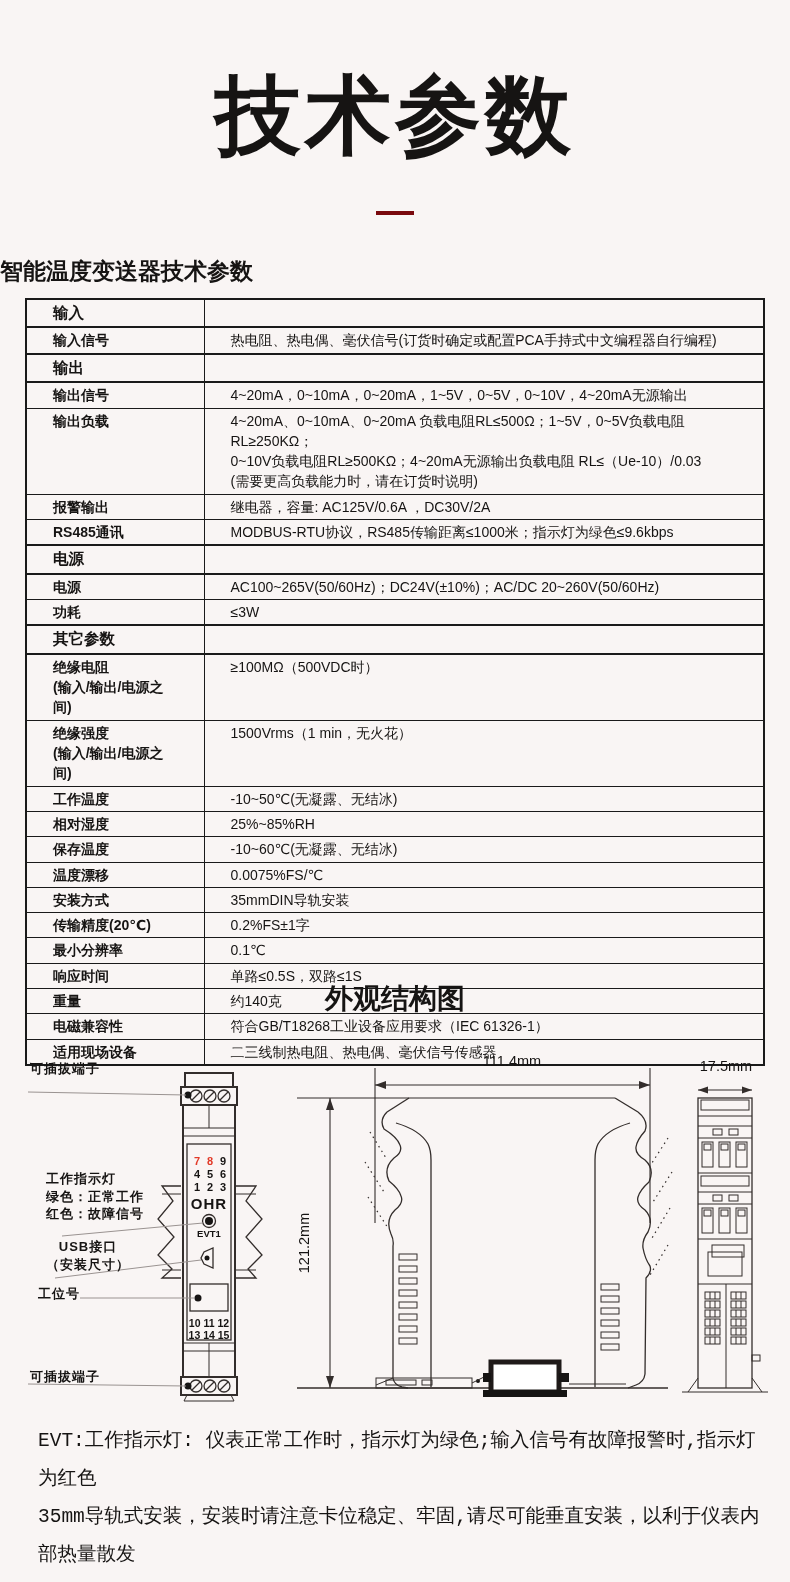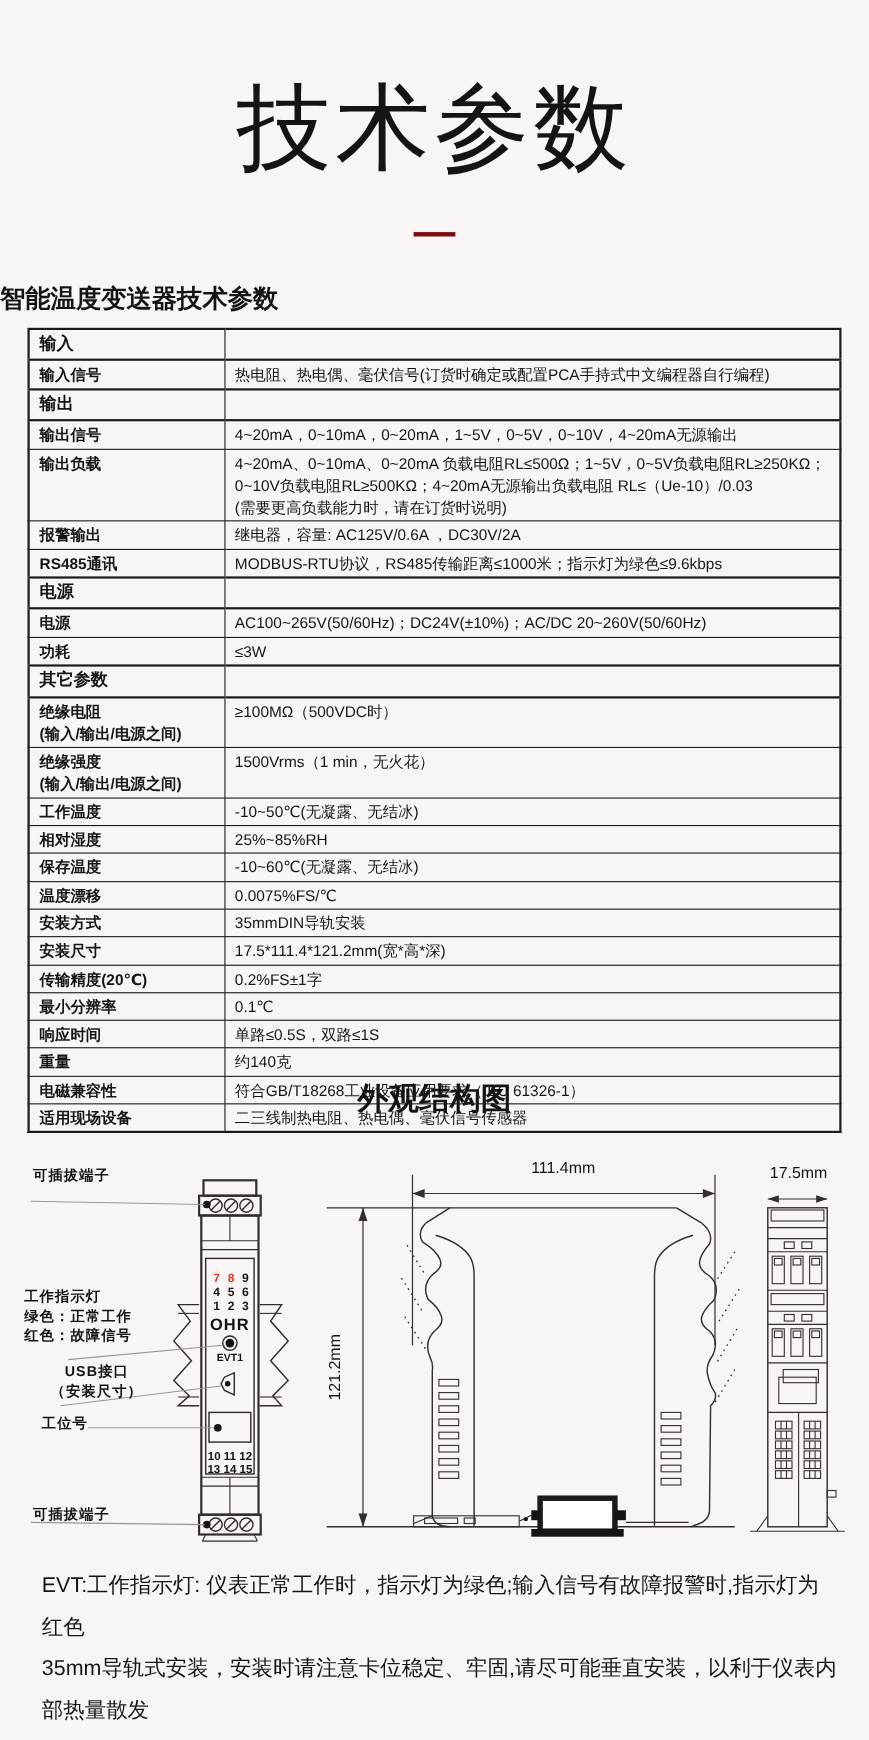--- a/index.html
+++ b/index.html
@@ -4,49 +4,49 @@
 <style>
   html,body{margin:0;padding:0;}
   body{
     width:790px;height:1582px;position:relative;overflow:hidden;
     background:#f9f5f4;
     font-family:"Liberation Sans","DejaVu Sans",sans-serif;
     color:#161413;
   }
   .page-title{
     position:absolute;top:58px;left:0;width:790px;text-align:center;
-    font-size:86px;font-weight:400;letter-spacing:4px;color:#161413;
+    font-size:86px;font-weight:700;letter-spacing:4px;color:#161413;
   }
   .red-dash{position:absolute;top:211px;left:376px;width:38px;height:4px;background:#7a090d;}
   .subtitle{
     position:absolute;top:256px;left:0;width:790px;text-align:left;
     font-size:23px;font-weight:700;color:#161413;
   }
   table.spec{
     position:absolute;top:298px;left:25px;width:740px;
     border-collapse:collapse;border:2px solid #1a1a1a;table-layout:fixed;
   }
   table.spec td{
-    border:1px solid #1a1a1a;padding:2px 9px;font-size:14px;line-height:1.45;
+    border:1px solid #1a1a1a;padding:2px 26px;font-size:14px;line-height:1.45;
     vertical-align:top;white-space:pre-line;color:#161413;
   }
   table.spec td.lbl{width:160px;font-weight:700;}
   table.spec tr.section td{font-weight:700;font-size:15.5px;border-top-width:2px;border-bottom-width:2px;}
   .section-title{
     position:absolute;top:980px;left:0;width:790px;text-align:center;
     font-size:28px;font-weight:700;color:#161413;
   }
   .diagram{position:absolute;top:1040px;left:0;width:790px;height:372px;}
   .diagram svg{position:absolute;top:0;left:0;}
   .dlabel{
     position:absolute;font-size:13px;font-weight:700;line-height:1.35;
     white-space:pre-line;color:#161413;letter-spacing:1px;
   }
   .notes{position:absolute;top:1422px;left:38px;width:724px;}
-  .notes p{margin:0;font-size:19.5px;line-height:1.95;color:#161413;}
+  .notes p{margin:0;font-size:19.5px;line-height:1.95;color:#161413;font-family:Liberation Mono, monospace;}
   
   .ln{stroke:#332d2b;stroke-width:1.3;fill:none;}
   .ln2{stroke:#332d2b;stroke-width:2;fill:none;}
   .thin{stroke:#332d2b;stroke-width:1;fill:none;}
   .leader{stroke:#9a9391;stroke-width:1;fill:none;}
   .dot{fill:#161413;}
   .dim{stroke:#332d2b;stroke-width:1.1;fill:none;}
   .arrow{fill:#332d2b;}
   .dimtext{font-family:"Liberation Sans",sans-serif;font-size:14.5px;fill:#161413;}
   .numtext{font-family:"Liberation Sans",sans-serif;font-size:11px;font-weight:700;fill:#161413;}
@@ -137,24 +137,20 @@
         <td class="lbl">保存温度</td>
         <td class="val">-10~60℃(无凝露、无结冰)</td>
       </tr>
       <tr>
         <td class="lbl">温度漂移</td>
         <td class="val">0.0075%FS/℃</td>
       </tr>
       <tr>
         <td class="lbl">安装方式</td>
         <td class="val">35mmDIN导轨安装</td>
-      </tr>
-      <tr>
-        <td class="lbl">安装尺寸</td>
-        <td class="val">17.5*111.4*121.2mm(宽*高*深)</td>
       </tr>
       <tr>
         <td class="lbl">传输精度(20℃)</td>
         <td class="val">0.2%FS±1字</td>
       </tr>
       <tr>
         <td class="lbl">最小分辨率</td>
         <td class="val">0.1℃</td>
       </tr>
       <tr>
@@ -417,21 +413,21 @@
             <line class="thin" x1="736" y1="297" x2="736" y2="304"></line>
             <line class="thin" x1="741" y1="297" x2="741" y2="304"></line>
         </g>
       </g>
       <rect class="thin" x="752" y="315" width="8" height="6"></rect>
       <path class="thin" d="M698,338 L688,352 M752,338 L762,352 M682,352 L768,352"></path>
     </g>
   </svg>
 
   <div class="dlabel" style="left:30px;top:20px;">可插拔端子</div>
-  <div class="dlabel" style="left:22px;top:130px;">工作指示灯
+  <div class="dlabel" style="left:46px;top:130px;">工作指示灯
 绿色：正常工作
 红色：故障信号</div>
   <div class="dlabel" style="left:46px;top:198px;text-align:center;">USB接口
 （安装尺寸）</div>
   <div class="dlabel" style="left:38px;top:245px;text-align:center;">工位号</div>
   <div class="dlabel" style="left:30px;top:328px;">可插拔端子</div>
 </div>
 
 <div class="notes">
   <p>EVT:工作指示灯: 仪表正常工作时，指示灯为绿色;输入信号有故障报警时,指示灯为红色</p>

